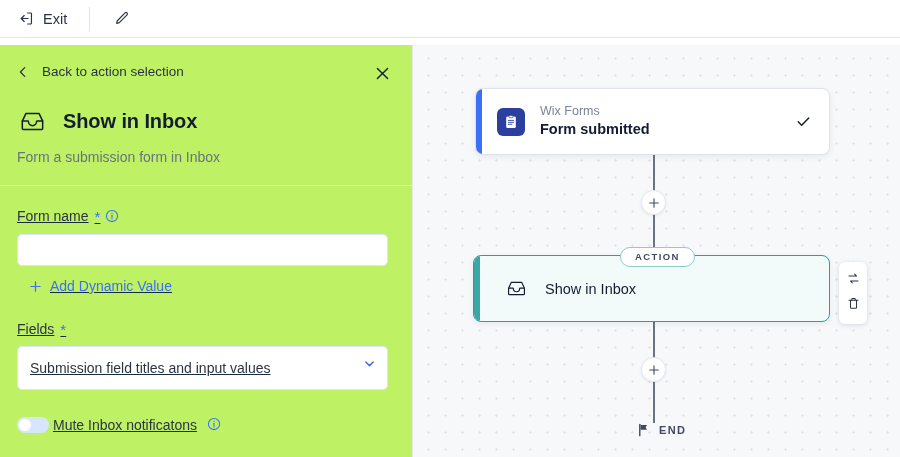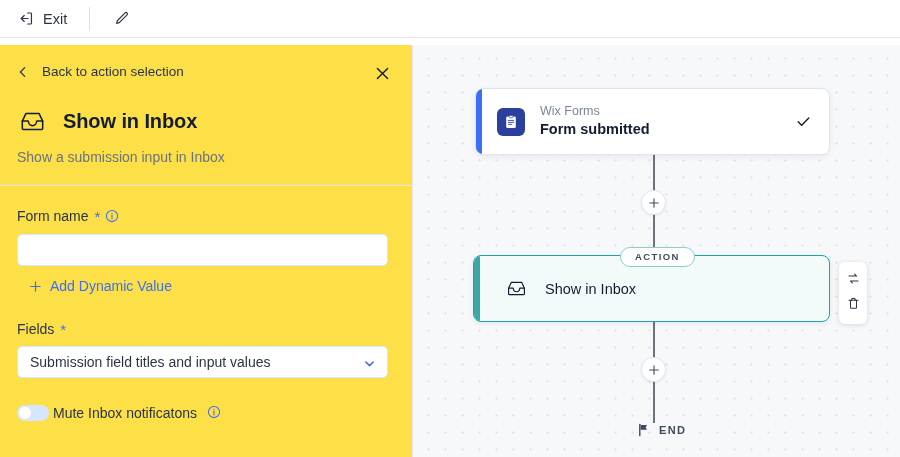--- a/index.html
+++ b/index.html
@@ -29,21 +29,21 @@
   }
   .flow-name {
     display: flex; align-items: center; gap: 11px; cursor: pointer;
     color: #2b3445; font-size: 14.5px;
   }
   .ico { display: inline-flex; align-items: center; justify-content: center; }
 
   
   .panel {
     position: absolute; left: 0; top: 45px; width: 413px; height: 412px;
-    background: #fde047; border-right: 1px solid #e5e7ec;
+    background: #bef264; border-right: 1px solid #e5e7ec; text-decoration: underline;
   }
   .panel-top {
     position: relative; height: 140px;
   }
   .back-row {
     position: absolute; left: 17px; top: 19px;
     display: flex; align-items: center; gap: 13px; cursor: pointer;
   }
   .back-row .label { font-size: 13.5px; color: #2b3445; }
   .close-x {
@@ -74,21 +74,21 @@
     background: #fff; padding: 0 10px; font-size: 14px; color: #2b3445;
     font-family: "Liberation Sans", sans-serif; outline: none;
   }
   .add-dyn {
     display: flex; align-items: center; gap: 8px; margin-top: 12px; margin-left: 12px;
     color: #3b6ff6; font-size: 14px; cursor: pointer;
   }
   .fields-block { margin-top: 27px; }
   .select-wrap { position: relative; width: 371px; }
   .select-box {
-    width: 371px; height: 32px; border: 1px solid #d6e6fe; border-radius: 5px;
+    width: 371px; height: 44px; border: 1px solid #d6e6fe; border-radius: 5px;
     background: #fff; display: flex; align-items: center; padding: 0 12px;
     font-size: 14px; color: #2b3445; cursor: pointer;
   }
   .select-chev { position: absolute; right: 12px; top: 10px; pointer-events: none; }
   .toggle-row {
     display: flex; align-items: center; gap: 4px; margin-top: 26px;
   }
   .toggle {
     width: 32px; height: 16px; border-radius: 9px; background: #d6e6fe;
     position: relative; cursor: pointer; flex: none;
@@ -217,21 +217,21 @@
       <div class="title-row">
         <span class="ico">
           <svg width="27" height="27" viewBox="0 0 26 26" fill="none" stroke="#131c33" stroke-width="1.45" stroke-linecap="round" stroke-linejoin="round">
             <path d="M3.2 12.6 6.6 5.4h12.8l3.4 7.2v7.2a.8.8 0 0 1-.8.8H4a.8.8 0 0 1-.8-.8v-7.2z"></path>
             <path d="M3.2 12.6h5.3a.6.6 0 0 1 .6.5 3.9 3.9 0 0 0 7.8 0 .6.6 0 0 1 .6-.5h5.3"></path>
           </svg>
         </span>
         <h1>Show in Inbox</h1>
       </div>
 
-      <div class="subtitle">Show a submission input in Inbox</div>
+      <div class="subtitle">Form a submission form in Inbox</div>
     </div>
 
     <div class="panel-divider"></div>
 
     <div class="panel-body">
 
       
       <div class="field-label">
         <span>Form name</span>
         <span class="req">*</span>

